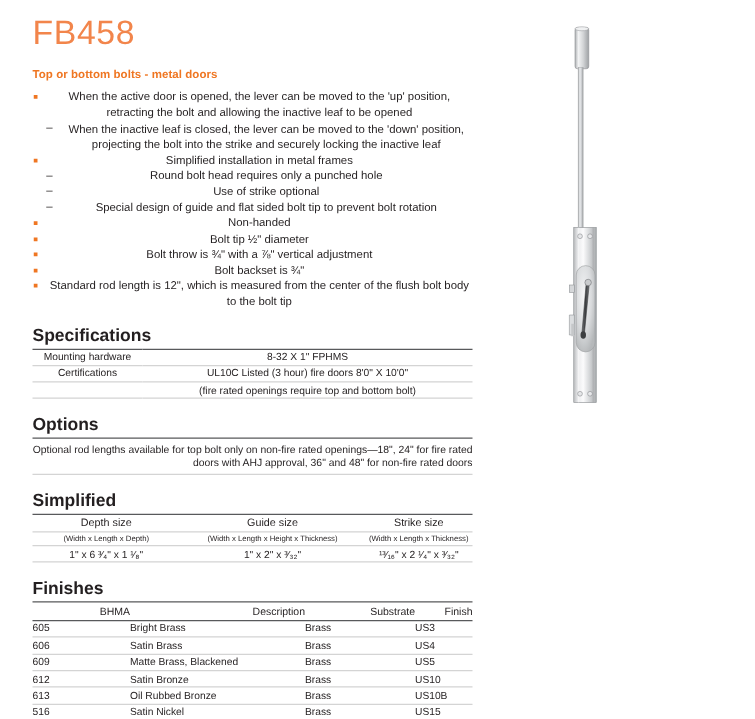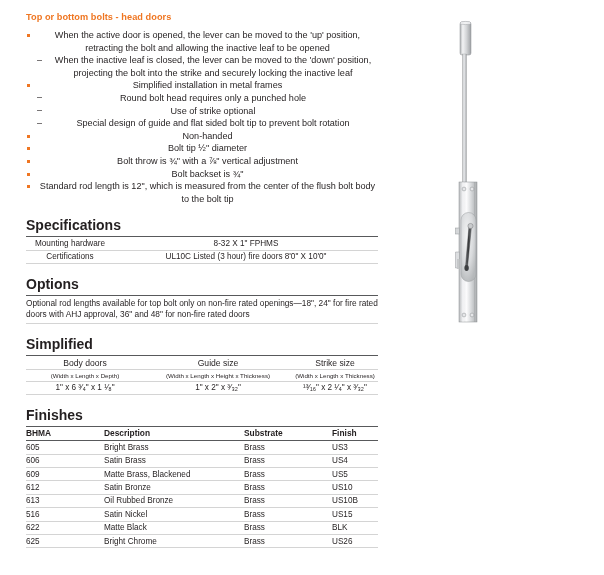--- a/index.html
+++ b/index.html
@@ -140,32 +140,33 @@
   .col1 { width: 118px; }
   .col2 { width: 148px; }
 
   
   .opt-text {
     font-size: 8.3px;
     line-height: 11px;
     padding: 2.5px 0 3px 0;
     border-top: 0.9px solid #58595b;
     border-bottom: 0.6px solid #d4d4d4;
+    text-align: right;
   }
 
   
   table.fin {
     width: 100%;
     border-collapse: collapse;
     font-size: 8.2px;
   }
   table.fin th {
-    text-align: left;
+    text-align: right;
     font-size: 8.4px;
-    font-weight: bold;
+    font-weight: normal;
     padding: 1.5px 0 2px 0;
     border-top: 0.9px solid #58595b;
     border-bottom: 0.6px solid #58595b;
   }
   table.fin td {
     padding: 1.7px 0 1.7px 0;
     border-bottom: 0.6px solid #d4d4d4;
     vertical-align: top;
   }
   .f1 { width: 78px; }
@@ -181,22 +182,23 @@
     height: 312px;
   }
 </style>
 </head>
 <body>
 
 <div class="page">
 
   <div class="content">
 
-
-    <div class="subtitle">Top or bottom bolts - head doors</div>
+    <h1 class="product-title">FB458</h1>
+
+    <div class="subtitle">Top or bottom bolts - metal doors</div>
 
     <ul class="feat" id="features-list">
         <li><span class="sq"></span><span>When the active door is opened, the lever can be moved to the 'up' position, retracting the bolt and allowing the inactive leaf to be opened</span><ul class="sub">
             <li><span class="dash">–</span><span>When the inactive leaf is closed, the lever can be moved to the 'down' position, projecting the bolt into the strike and securely locking the inactive leaf</span></li>
           </ul></li>
         <li><span class="sq"></span><span>Simplified installation in metal frames</span><ul class="sub">
             <li><span class="dash">–</span><span>Round bolt head requires only a punched hole</span></li>
             <li><span class="dash">–</span><span>Use of strike optional</span></li>
             <li><span class="dash">–</span><span>Special design of guide and flat sided bolt tip to prevent bolt rotation</span></li>
           </ul></li>
@@ -212,35 +214,39 @@
       <table class="tbl">
         <tbody>
           <tr class="toprule">
             <td class="spec-label">Mounting hardware</td>
             <td>8-32 X 1" FPHMS</td>
           </tr>
           <tr class="no-border">
             <td class="spec-label">Certifications</td>
             <td>UL10C Listed (3 hour) fire doors 8'0" X 10'0"</td>
           </tr>
+          <tr>
+            <td class="spec-label"></td>
+            <td>(fire rated openings require top and bottom bolt)</td>
+          </tr>
         </tbody>
       </table>
     </div>
 
     <div class="section">
       <div class="sec-head">Options</div>
       <div class="opt-text">Optional rod lengths available for top bolt only on non-fire rated openings—18", 24" for fire rated doors with AHJ approval, 36" and 48" for non-fire rated doors</div>
     </div>
 
     <div class="section">
       <div class="sec-head">Simplified</div>
       <table class="tbl">
         <tbody>
           <tr class="dim-head toprule">
-            <td class="col1">Body doors</td>
+            <td class="col1">Depth size</td>
             <td class="col2">Guide size</td>
             <td>Strike size</td>
           </tr>
           <tr class="dim-sub">
             <td>(Width x Length x Depth)</td>
             <td>(Width x Length x Height x Thickness)</td>
             <td>(Width x Length x Thickness)</td>
           </tr>
           <tr class="dim-val">
             <td>1" x 6 ³⁄₄" x 1 ¹⁄₈"</td>

